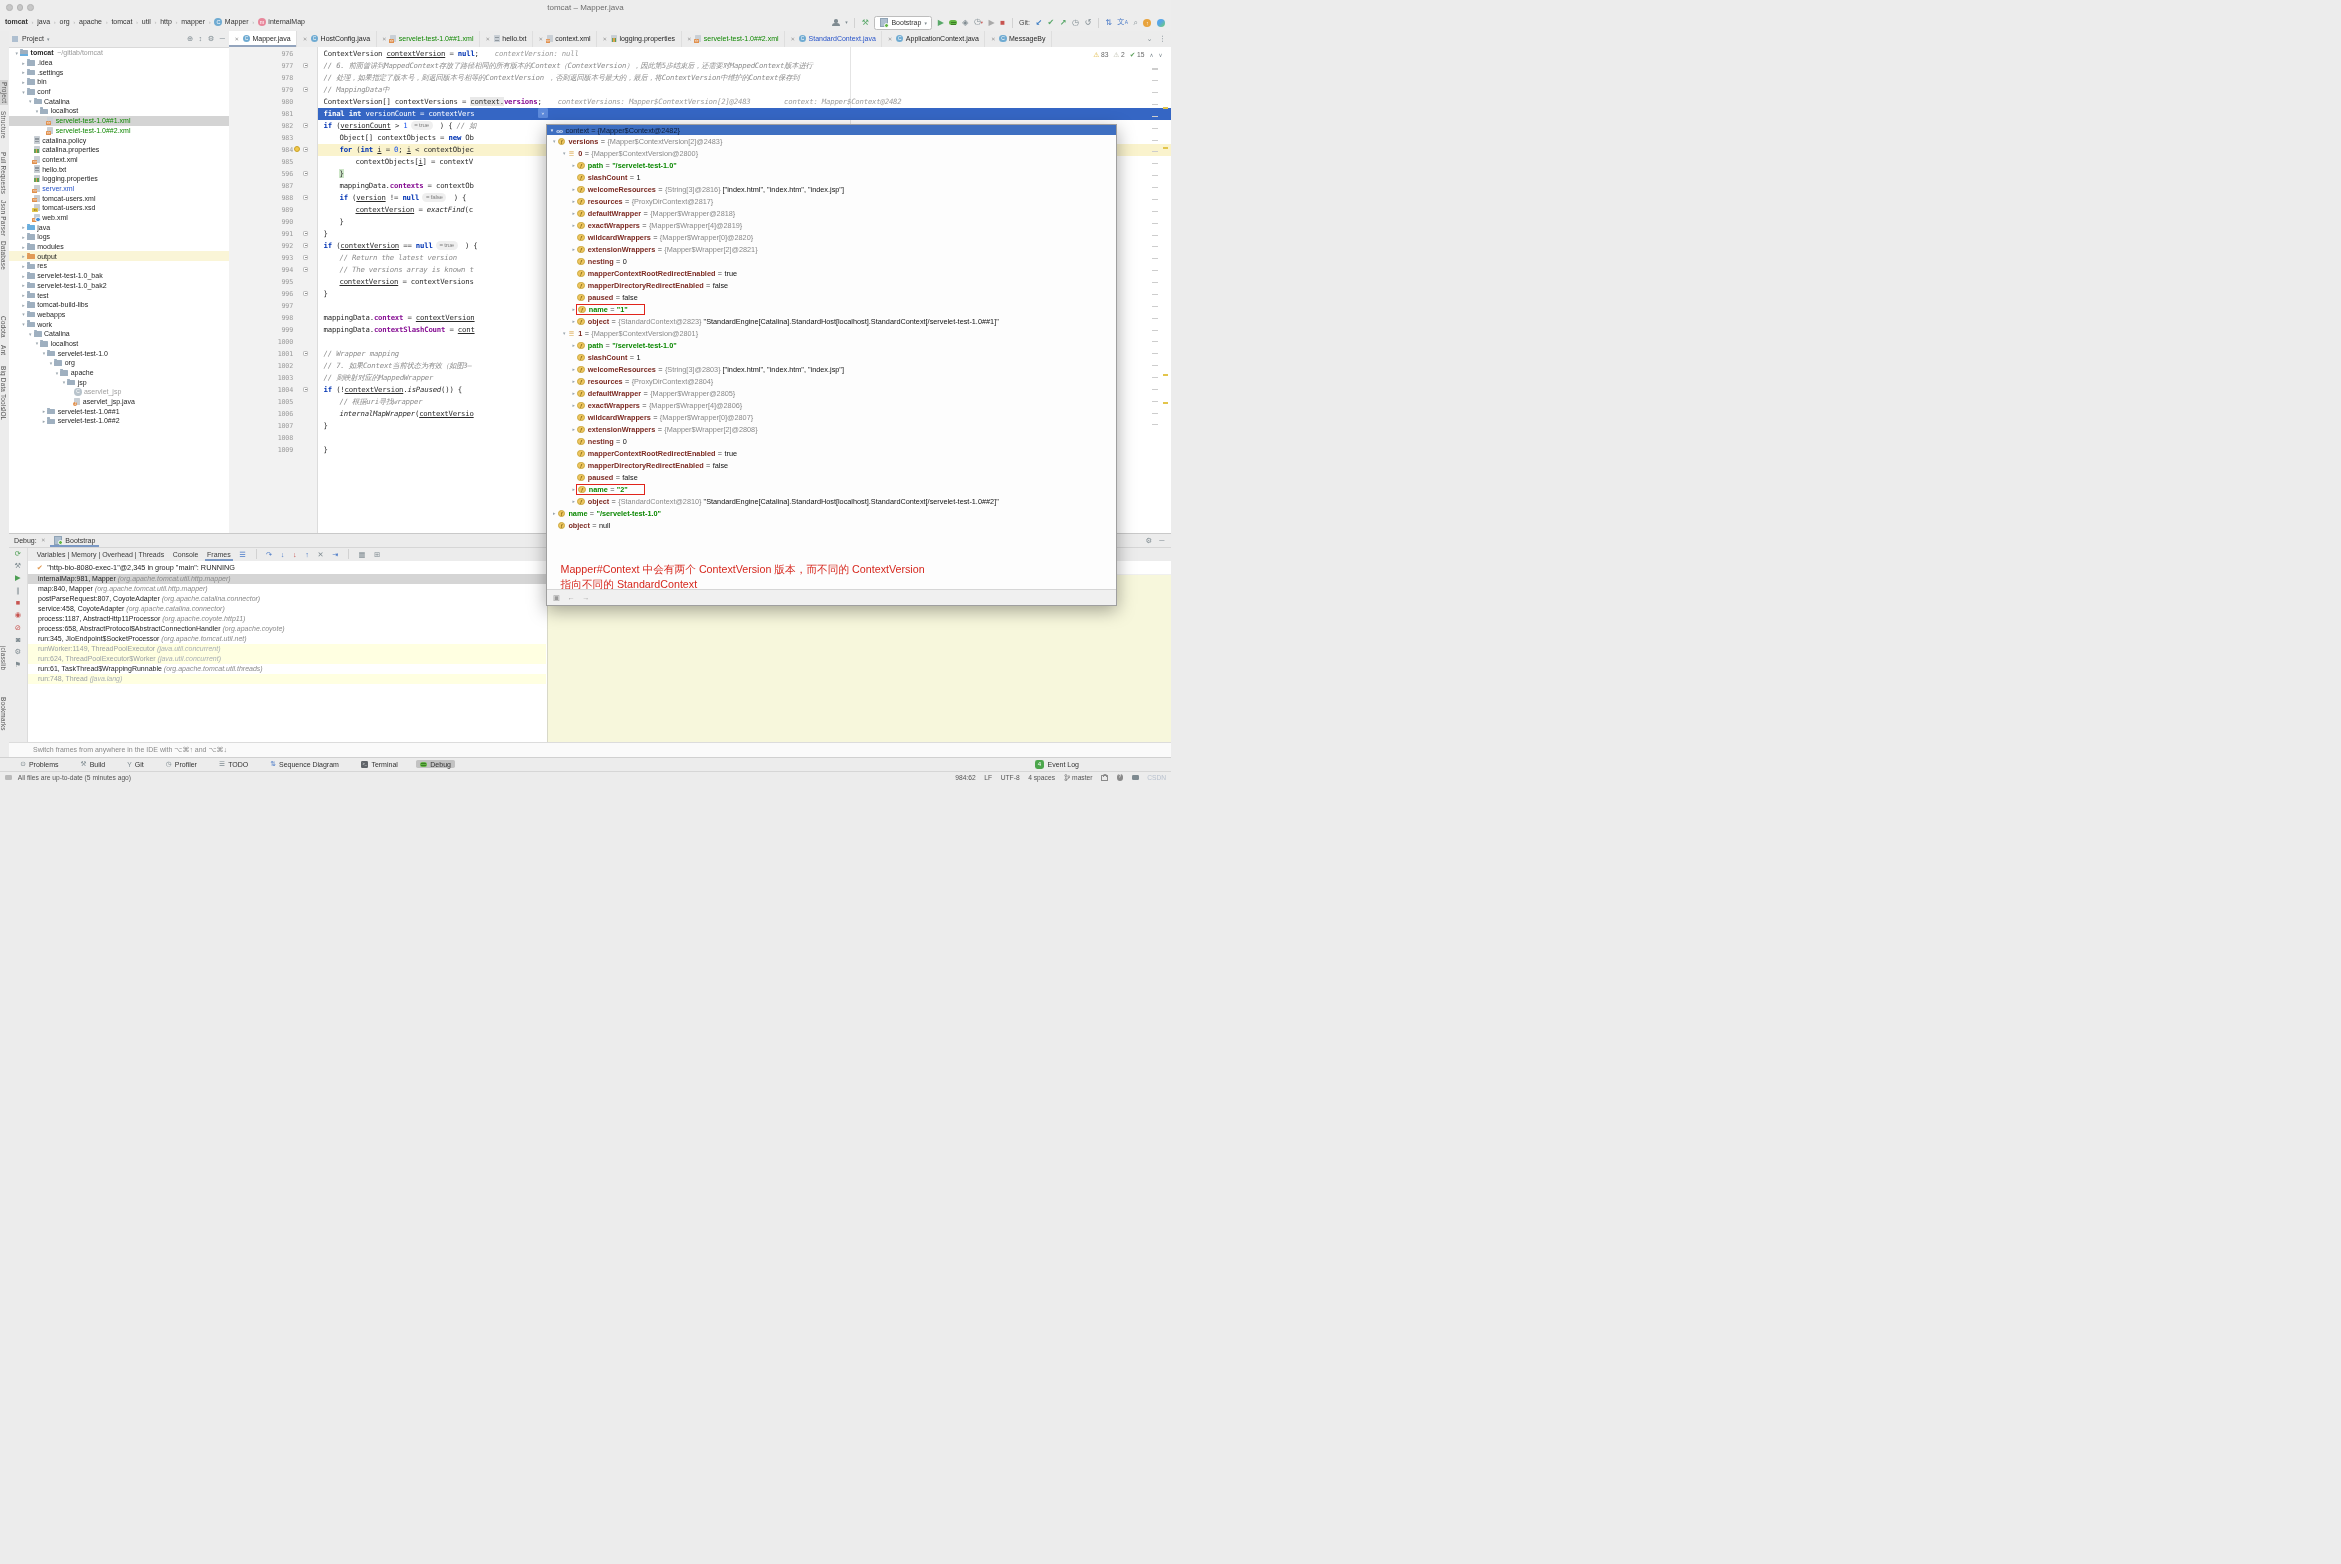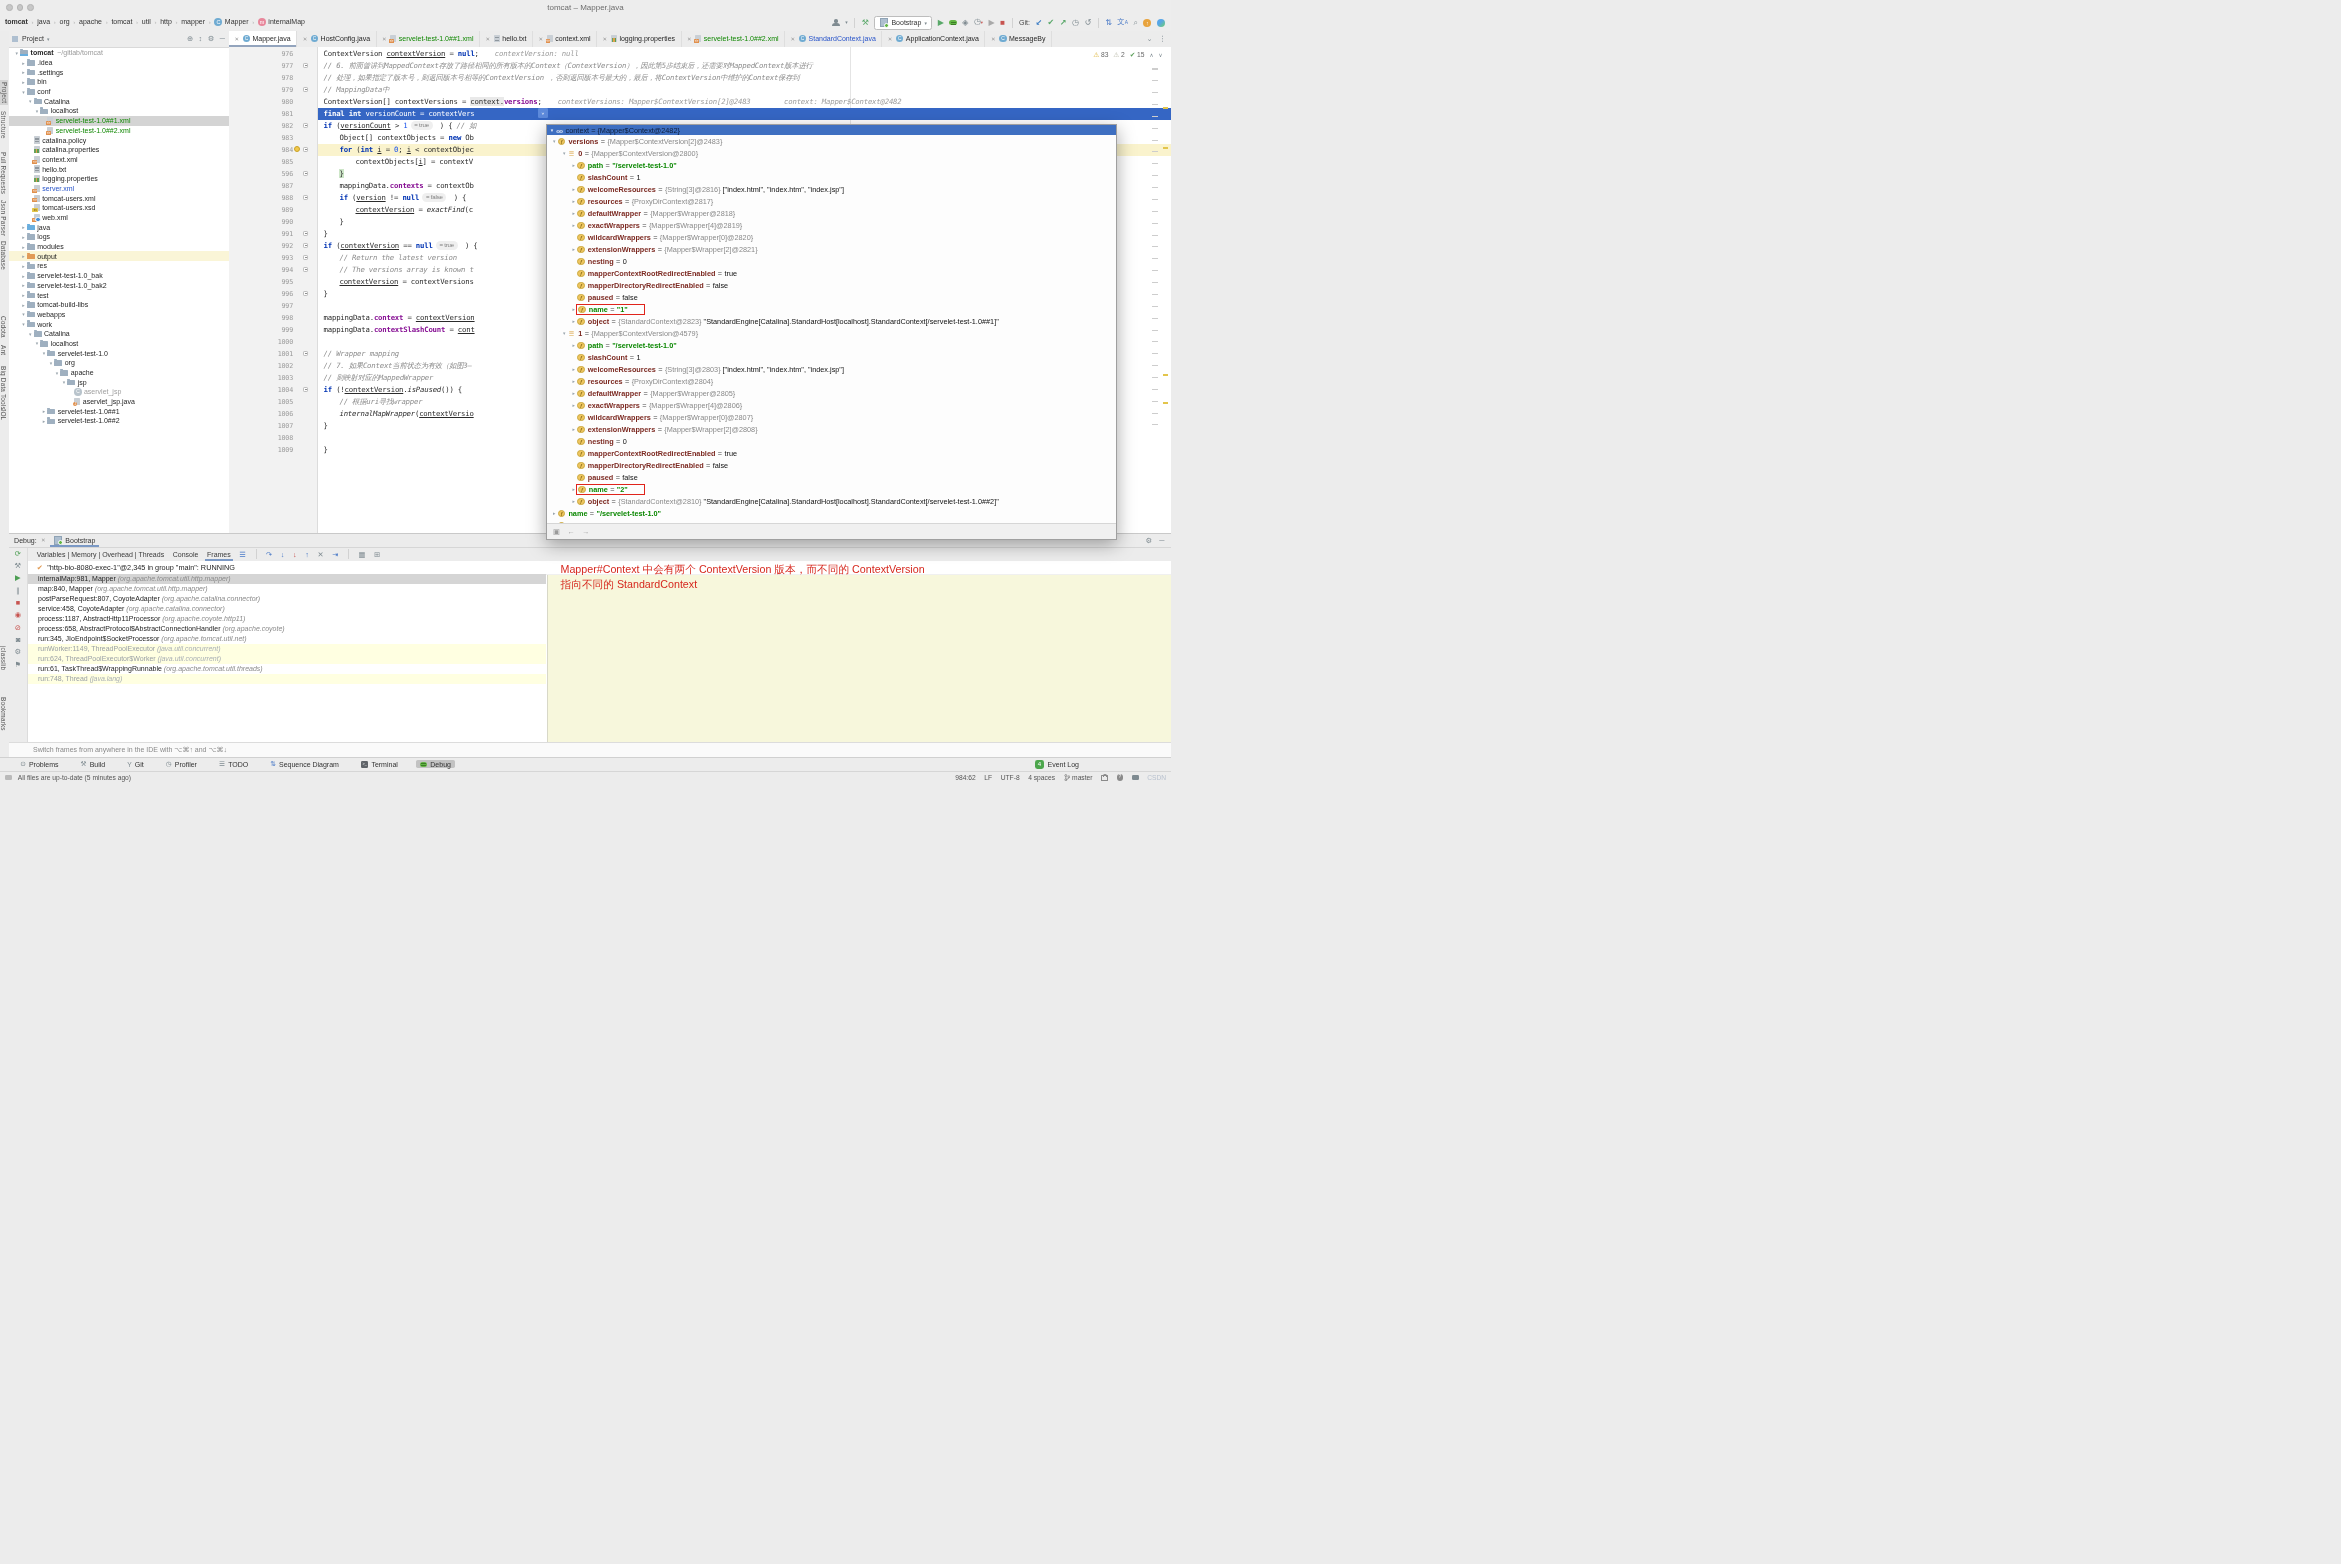--- a/index.html
+++ b/index.html
@@ -100,21 +100,21 @@
   .foldchip{position:absolute;left:4.9px;top:3.1px;width:5.5px;height:5.5px;border:0.6px solid #bdbdbd;border-radius:1.2px;background:#fcfcfc;box-sizing:border-box;}
   .foldchip:after{content:"";position:absolute;left:0.9px;top:1.8px;width:2.4px;height:0.6px;background:#8f8f8f;}
   .bulb{position:absolute;left:-3.7px;top:2.4px;width:6.1px;height:6.1px;border-radius:50%;background:#f2c94c;border:0.6px solid #c9a227;box-sizing:border-box;}
   .execchev{position:absolute;left:309px;top:0.9px;width:9.8px;height:9.8px;background:#5d8adb;color:#fff;font-size:5.5px;text-align:center;line-height:9.8px;border-radius:1.2px;}
   #ed-widgets{position:absolute;right:8.6px;top:3.7px;display:flex;gap:4.9px;align-items:center;font-size:6.7px;color:#666;}
   #ed-widgets .wi{display:flex;gap:1.8px;align-items:center;}
   
   .dash{position:absolute;width:5.5px;height:1.2px;background:#cdcdcd;}
   .ytick{position:absolute;width:4.9px;height:1.8px;background:#e3c54b;}
   
-  #popup{left:546px;top:124px;width:571px;height:416px;background:#fdfdfd;border:0.6px solid #9f9f9f;
+  #popup{left:546px;top:124px;width:571px;height:482px;background:#fdfdfd;border:0.6px solid #9f9f9f;
          box-shadow:0 4.9px 17px rgba(0,0,0,.35);box-sizing:border-box;z-index:50;}
   #popup-head{height:10.4px;background:#3e6fc1;color:#0d1d3a;font-size:7.3px;display:flex;align-items:center;padding:0 3.7px;gap:3.1px;}
   #popup-head .pchev{color:#e8eefb;font-size:4.9px;}
   #popup-head .glasses{color:#dfe7f5;font-weight:bold;font-size:6.1px;letter-spacing:-0.6px;}
   #popup-rows{position:absolute;left:0;top:10.4px;right:0;}
   .prow{height:12px;display:flex;align-items:center;font-size:7.3px;white-space:pre;}
   .prow .chev{width:7.3px;color:#9aa5ad;font-size:4.9px;text-align:center;flex:none;}
   .ficon{width:7.3px;height:7.3px;border-radius:50%;background:#efc660;border:0.6px solid #caa83f;color:#6b5200;
          font-size:5.5px;line-height:6.7px;text-align:center;flex:none;margin-right:3.1px;box-sizing:border-box;font-style:italic;}
   .aicon{width:7.3px;height:7.3px;color:#d9a343;font-size:6.1px;line-height:7.3px;flex:none;margin-right:3.1px;text-align:center;}
@@ -746,21 +746,21 @@
       <div class="prow" style="padding-left: 23px;"><span class="chev">▸</span><span class="ficon">f</span><span class="pname">defaultWrapper</span><span class="peq">=</span><span class="pv-ref">{Mapper$Wrapper@2818}</span></div>
       <div class="prow" style="padding-left: 23px;"><span class="chev">▸</span><span class="ficon">f</span><span class="pname">exactWrappers</span><span class="peq">=</span><span class="pv-ref">{Mapper$Wrapper[4]@2819}</span></div>
       <div class="prow" style="padding-left: 23px;"><span class="chev"></span><span class="ficon">f</span><span class="pname">wildcardWrappers</span><span class="peq">=</span><span class="pv-ref">{Mapper$Wrapper[0]@2820}</span></div>
       <div class="prow" style="padding-left: 23px;"><span class="chev">▸</span><span class="ficon">f</span><span class="pname">extensionWrappers</span><span class="peq">=</span><span class="pv-ref">{Mapper$Wrapper[2]@2821}</span></div>
       <div class="prow" style="padding-left: 23px;"><span class="chev"></span><span class="ficon">f</span><span class="pname">nesting</span><span class="peq">=</span><span class="pv-plain">0</span></div>
       <div class="prow" style="padding-left: 23px;"><span class="chev"></span><span class="ficon">f</span><span class="pname">mapperContextRootRedirectEnabled</span><span class="peq">=</span><span class="pv-plain">true</span></div>
       <div class="prow" style="padding-left: 23px;"><span class="chev"></span><span class="ficon">f</span><span class="pname">mapperDirectoryRedirectEnabled</span><span class="peq">=</span><span class="pv-plain">false</span></div>
       <div class="prow" style="padding-left: 23px;"><span class="chev"></span><span class="ficon">f</span><span class="pname">paused</span><span class="peq">=</span><span class="pv-plain">false</span></div>
       <div class="prow" style="padding-left: 23px;"><span class="chev">▸</span><span class="boxwrap"><span class="ficon">f</span><span class="pname g">name</span><span class="peq">=</span><span class="pv-str">"1"</span></span></div>
       <div class="prow" style="padding-left: 23px;"><span class="chev">▸</span><span class="ficon">f</span><span class="pname">object</span><span class="peq">=</span><span class="pv-ref">{StandardContext@2823} </span><span class="pv-plain">"StandardEngine[Catalina].StandardHost[localhost].StandardContext[/servelet-test-1.0##1]"</span></div>
-      <div class="prow" style="padding-left: 13.5px;"><span class="chev">▾</span><span class="aicon">☰</span><span class="pname">1</span><span class="peq">=</span><span class="pv-ref">{Mapper$ContextVersion@4579}</span></div>
+      <div class="prow" style="padding-left: 13.5px;"><span class="chev">▾</span><span class="aicon">☰</span><span class="pname">1</span><span class="peq">=</span><span class="pv-ref">{Mapper$ContextVersion@2801}</span></div>
       <div class="prow" style="padding-left: 23px;"><span class="chev">▸</span><span class="ficon">f</span><span class="pname g">path</span><span class="peq">=</span><span class="pv-str">"/servelet-test-1.0"</span></div>
       <div class="prow" style="padding-left: 23px;"><span class="chev"></span><span class="ficon">f</span><span class="pname">slashCount</span><span class="peq">=</span><span class="pv-plain">1</span></div>
       <div class="prow" style="padding-left: 23px;"><span class="chev">▸</span><span class="ficon">f</span><span class="pname">welcomeResources</span><span class="peq">=</span><span class="pv-ref">{String[3]@2803} </span><span class="pv-plain">["index.html", "index.htm", "index.jsp"]</span></div>
       <div class="prow" style="padding-left: 23px;"><span class="chev">▸</span><span class="ficon">f</span><span class="pname">resources</span><span class="peq">=</span><span class="pv-ref">{ProxyDirContext@2804}</span></div>
       <div class="prow" style="padding-left: 23px;"><span class="chev">▸</span><span class="ficon">f</span><span class="pname">defaultWrapper</span><span class="peq">=</span><span class="pv-ref">{Mapper$Wrapper@2805}</span></div>
       <div class="prow" style="padding-left: 23px;"><span class="chev">▸</span><span class="ficon">f</span><span class="pname">exactWrappers</span><span class="peq">=</span><span class="pv-ref">{Mapper$Wrapper[4]@2806}</span></div>
       <div class="prow" style="padding-left: 23px;"><span class="chev"></span><span class="ficon">f</span><span class="pname">wildcardWrappers</span><span class="peq">=</span><span class="pv-ref">{Mapper$Wrapper[0]@2807}</span></div>
       <div class="prow" style="padding-left: 23px;"><span class="chev">▸</span><span class="ficon">f</span><span class="pname">extensionWrappers</span><span class="peq">=</span><span class="pv-ref">{Mapper$Wrapper[2]@2808}</span></div>
       <div class="prow" style="padding-left: 23px;"><span class="chev"></span><span class="ficon">f</span><span class="pname">nesting</span><span class="peq">=</span><span class="pv-plain">0</span></div>
       <div class="prow" style="padding-left: 23px;"><span class="chev"></span><span class="ficon">f</span><span class="pname">mapperContextRootRedirectEnabled</span><span class="peq">=</span><span class="pv-plain">true</span></div>

